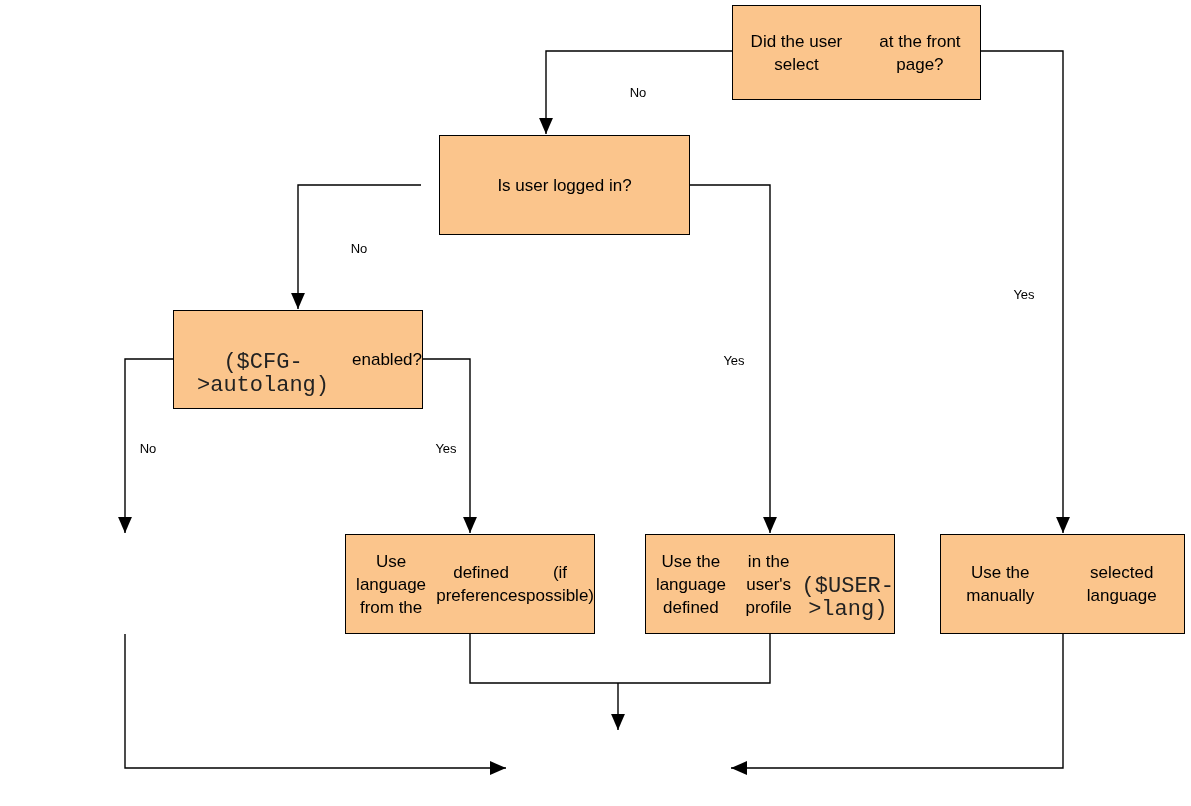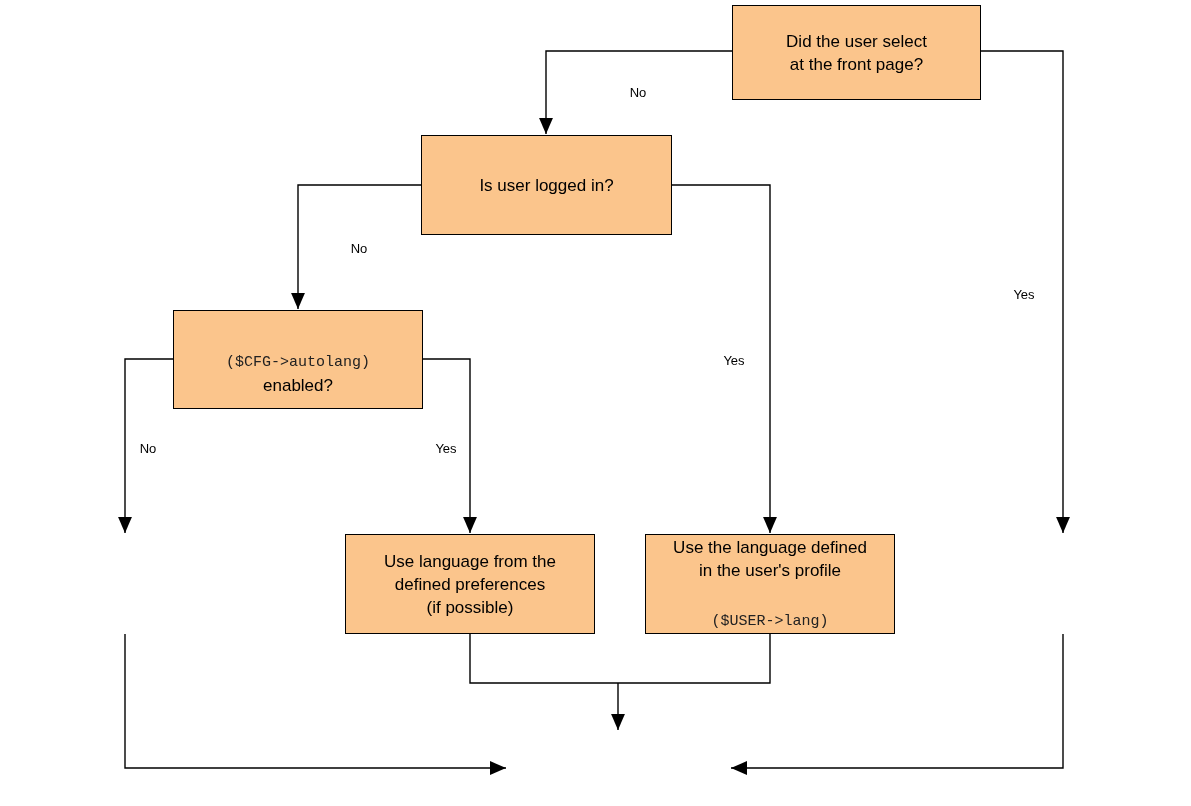--- a/index.html
+++ b/index.html
@@ -11,43 +11,43 @@
     color:#000;
     overflow:hidden;
   }
   svg.edges{position:absolute;left:0;top:0;width:1191px;height:806px;}
   svg.edges path{fill:none;stroke:var(--line-color,#000);stroke-width:1.4;}
   .node{
     position:absolute;
     box-sizing:border-box;
     background:var(--node-fill,#FBC58C);
     border:1.5px solid var(--node-border,#000);
-    display:flex;flex-direction:column;
+    display:flex;flex-direction:row;
     align-items:center;justify-content:center;
     text-align:center;
     font-size:17px;line-height:23px;
   }
   .node.terminal{
     background:var(--terminal-fill,#E8E8E8);
     border-radius:16px;
   }
   .code{
     font-family:"Liberation Mono", monospace;
-    font-size:15px;letter-spacing:0px;color:#222;margin-top:28px;
+    font-size:22px;letter-spacing:0px;color:#222;margin-top:28px;
   }
   .it{font-style:italic;}
   .edge-label{
     position:absolute;
     transform:translate(-50%,-50%);
     font-size:13px;
     white-space:nowrap;
   }
   
   #node-front   {left:732px;top:5px;  width:249px;height:95px;}
-  #node-logged  {left:421px;top:135px;width:251px;height:100px;}
+  #node-logged  {left:439px;top:135px;width:251px;height:100px;}
   #node-auto    {left:173px;top:310px;width:250px;height:99px;}
   #node-default {left:1px;  top:534px;width:250px;height:100px;}
   #node-browser {left:345px;top:534px;width:250px;height:100px;}
   #node-profile {left:645px;top:534px;width:250px;height:100px;align-items:center;}
   #node-manual  {left:940px;top:534px;width:245px;height:100px;}
   #node-store   {left:507px;top:731px;width:223px;height:72px;}
   
   #label-front-no  {left:638px; top:92px;}
   #label-front-yes {left:1024px;top:294px;}
   #label-logged-no {left:359px; top:248px;}
@@ -99,20 +99,24 @@
     <div>defined preferences</div>
     <div>(if possible)</div>
   </div>
 
   <div class="node" id="node-profile">
     <div>Use the language defined</div>
     <div>in the user's profile</div>
     <div class="code">($USER-&gt;lang)</div>
   </div>
 
+  <div class="node" id="node-manual">
+    <div>Use the manually</div>
+    <div>selected language</div>
+  </div>
 
 
   <div class="edge-label" id="label-front-no">No</div>
   <div class="edge-label" id="label-front-yes">Yes</div>
   <div class="edge-label" id="label-logged-no">No</div>
   <div class="edge-label" id="label-logged-yes">Yes</div>
   <div class="edge-label" id="label-auto-no">No</div>
   <div class="edge-label" id="label-auto-yes">Yes</div>
 
 </div>

